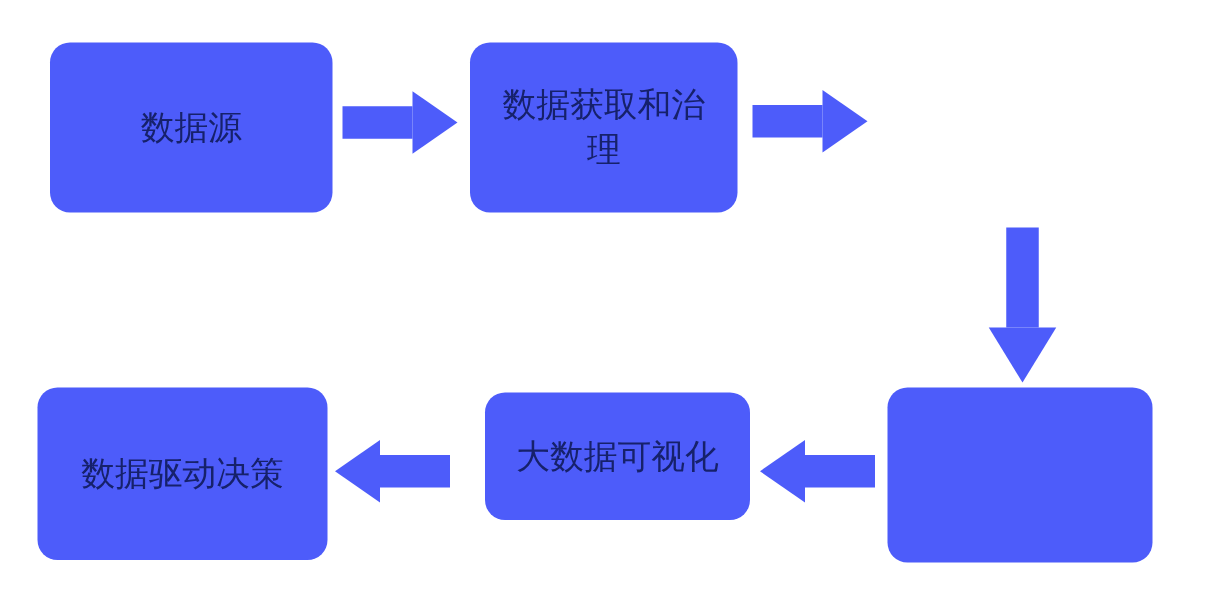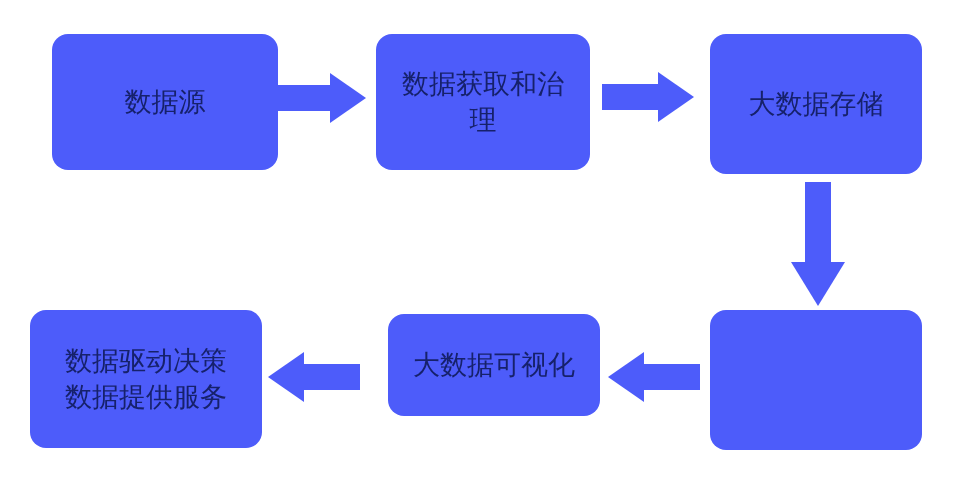--- a/index.html
+++ b/index.html
@@ -66,44 +66,40 @@
     border-left: 27px solid transparent;
     border-right: 27px solid transparent;
     border-top: 44px solid var(--box, #4d5cfa);
   }
 </style>
 </head>
 <body>
 
 <div class="canvas" style="--box: #4d5cfa; --text: #16216b; --bg: #ffffff;">
 
-  <div class="node" style="left:52px; top:34px; width:226px; height:136px;text-align:right;">
+  <div class="node" style="left:40px; top:34px; width:226px; height:136px;text-align:right;">
     <span>数据源</span>
 
   </div>
 
   <div class="arrow right" style="left:274px; top:73px;">
     <div class="shaft"></div>
     <div class="head"></div>
   </div>
 
   <div class="node" style="left:376px; top:34px; width:214px; height:136px;">
     <span>数据获取和治</span>
     <span>理</span>
   </div>
 
   <div class="arrow right" style="left:602px; top:72px;">
     <div class="shaft"></div>
     <div class="head"></div>
   </div>
 
-  <div class="node" style="left:710px; top:34px; width:212px; height:140px;">
-    <span>大数据存储</span>
-
-  </div>
 
   <div class="arrow down" style="left:791px; top:182px;">
     <div class="shaft"></div>
     <div class="head"></div>
   </div>
 
   <div class="node" style="left:710px; top:310px; width:212px; height:140px;">
   </div>
 
   <div class="arrow left" style="left:608px; top:352px;">
@@ -116,16 +112,15 @@
 
   </div>
 
   <div class="arrow left" style="left:268px; top:352px;">
     <div class="head"></div>
     <div class="shaft"></div>
   </div>
 
   <div class="node" style="left:30px; top:310px; width:232px; height:138px;font-family:Liberation Serif, serif;">
     <span>数据驱动决策</span>
-    <span>数据提供服务</span>
   </div>
 
 </div>
 
 </body></html>

